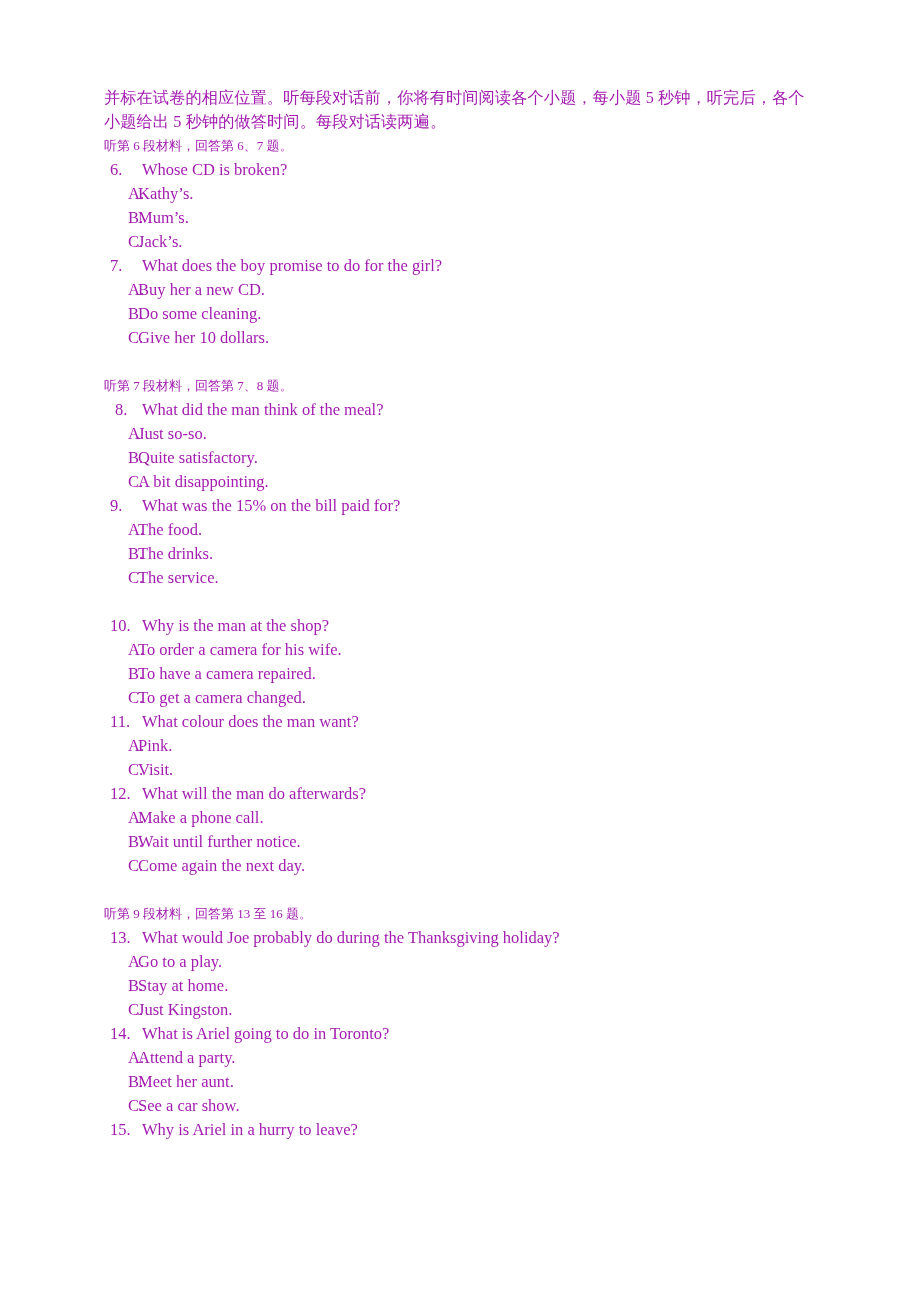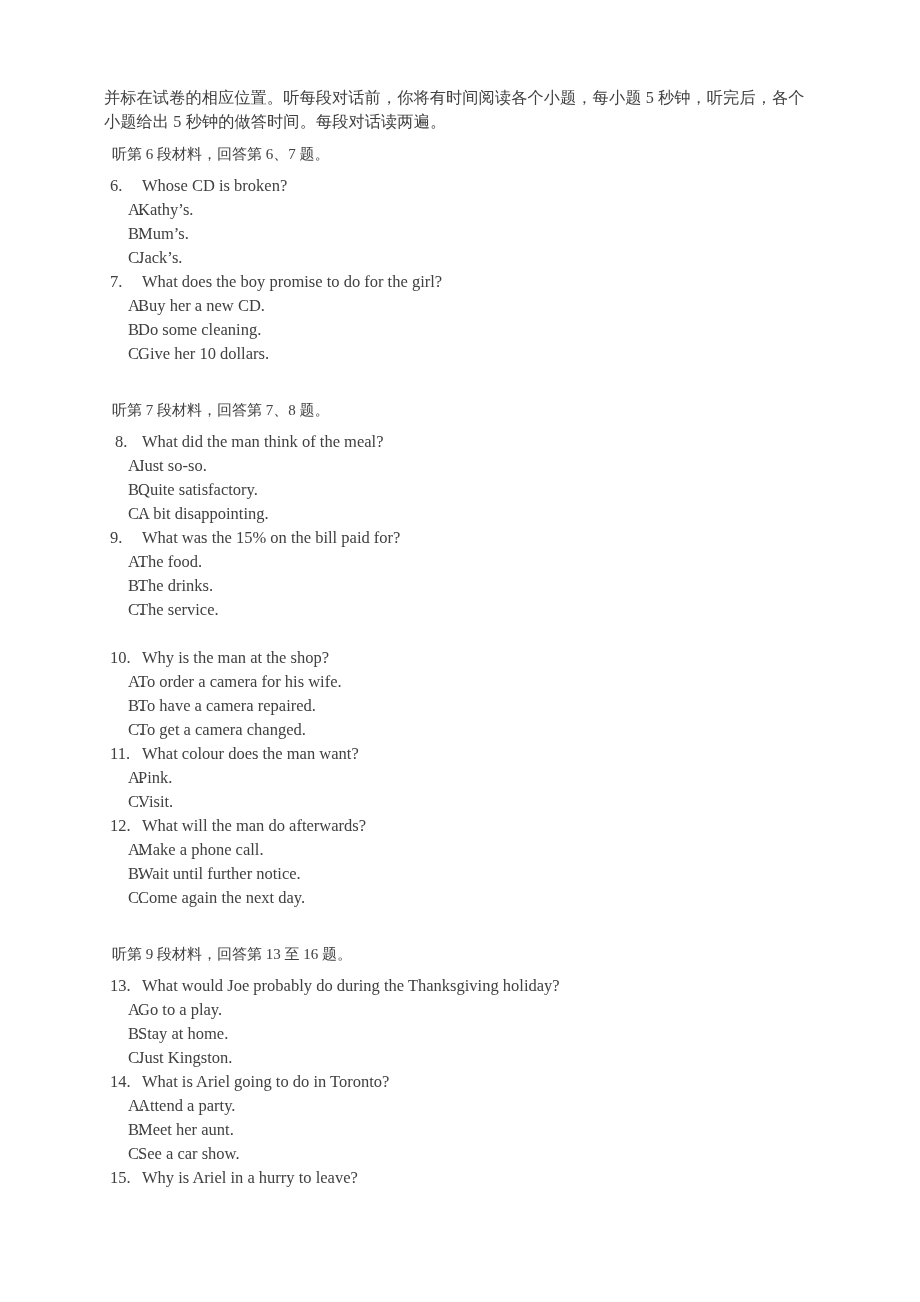--- a/index.html
+++ b/index.html
@@ -7,21 +7,21 @@
     padding: 0;
     background: #ffffff;
   }
   #page {
     position: relative;
     width: 920px;
     height: 1302px;
     background: #ffffff;
     overflow: hidden;
     font-family: "Liberation Serif", "DejaVu Serif", serif;
-    color: #404040;
+    color: #a21caf;
     -webkit-font-smoothing: antialiased;
   }
   #content {
     position: absolute;
     left: 104px;
     top: 86px;
     width: 760px;
   }
 
   .para {
@@ -34,23 +34,23 @@
   }
 
   .section {
     margin: 0;
   }
   .section-gap {
     height: 24px;
   }
 
   .section-header {
-    font-size: 15px;
+    font-size: 13px;
     line-height: 24px;
-    margin: 8px;
+    margin: 0;
     white-space: nowrap;
   }
 
   .qrow {
     display: block;
     font-size: 16.5px;
     line-height: 24px;
     margin: 0;
     white-space: nowrap;
   }

